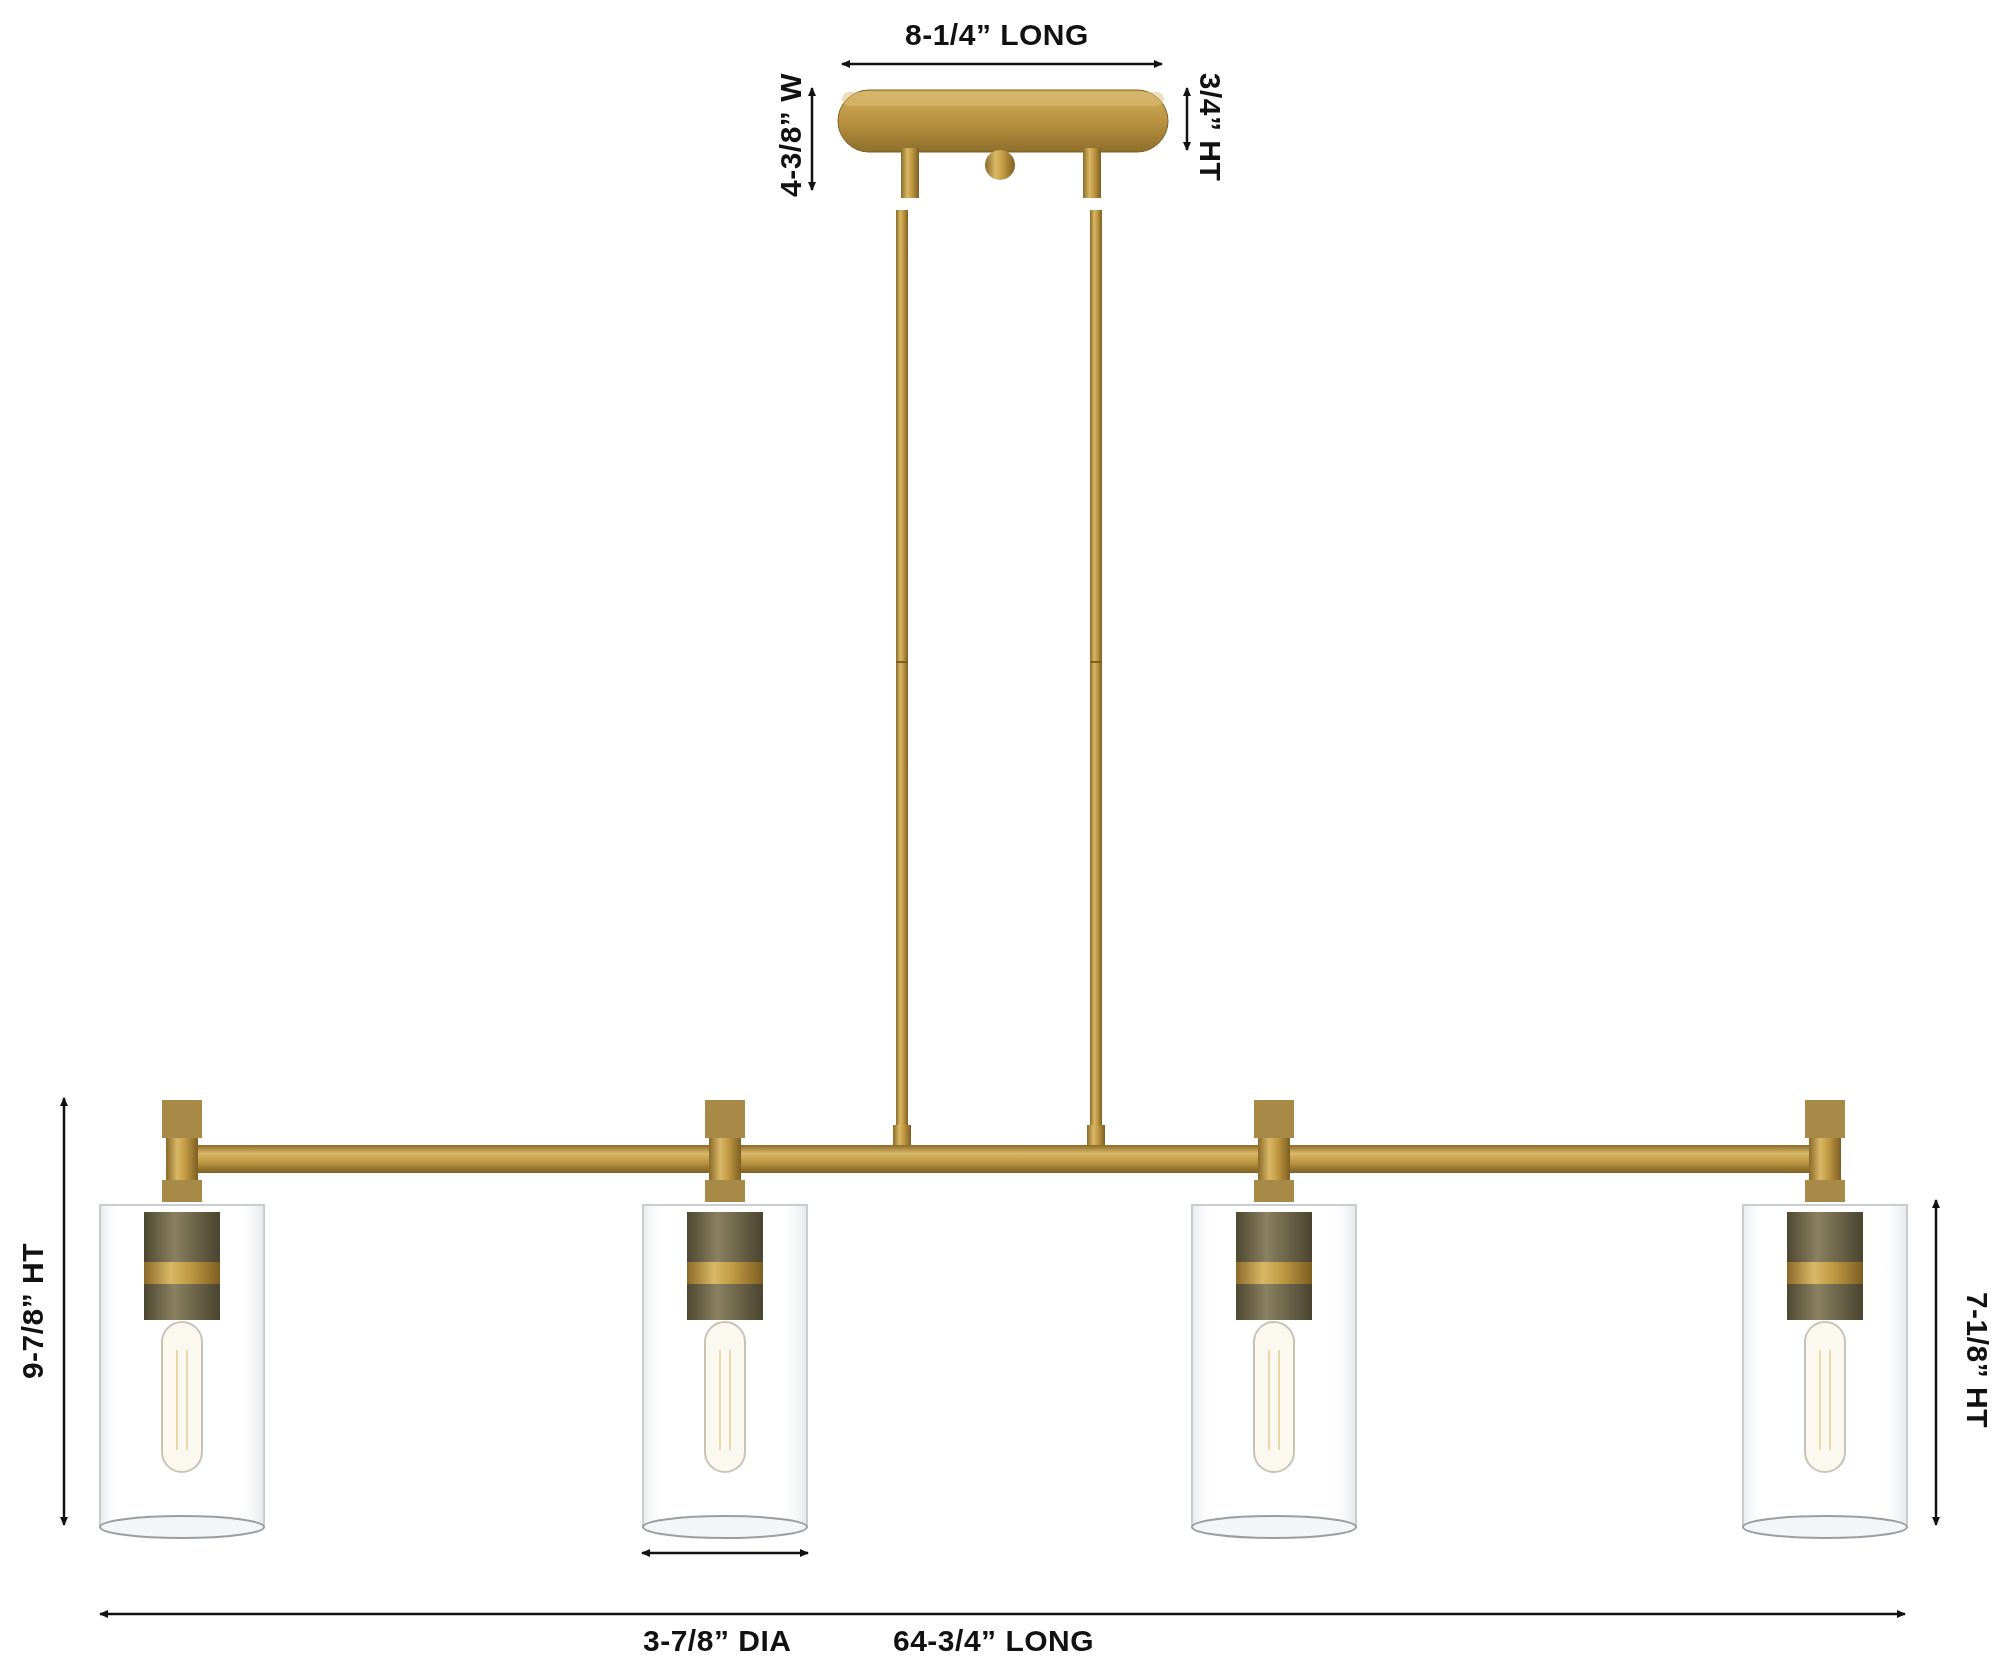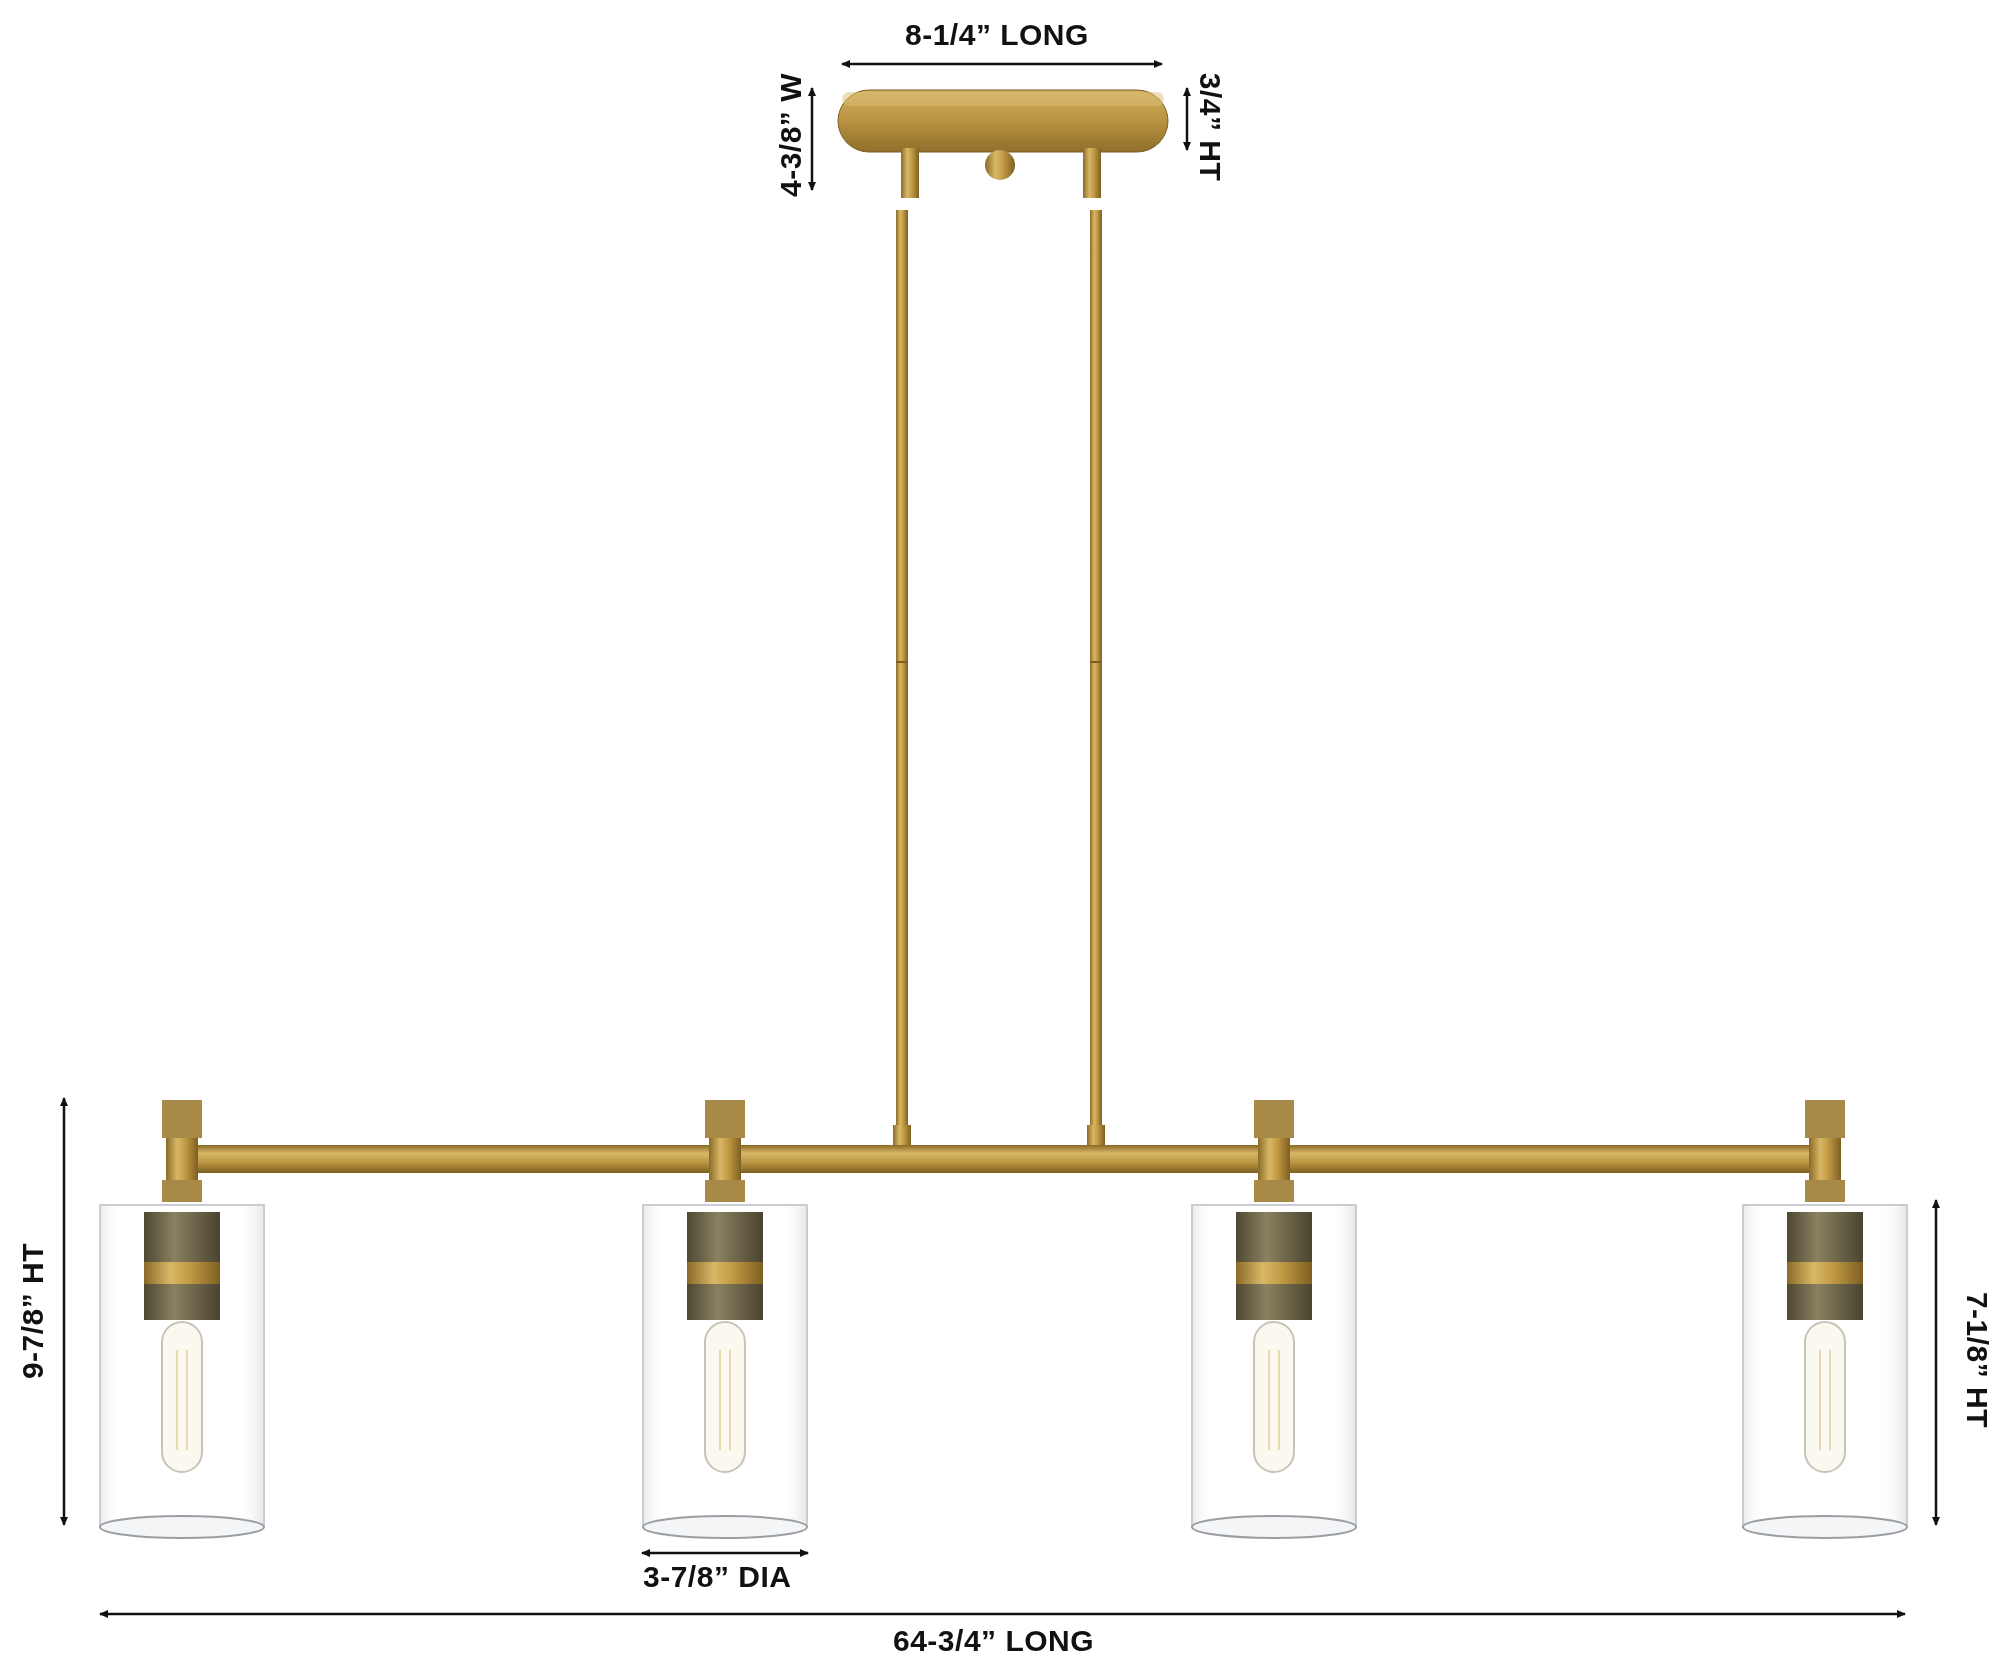--- a/index.html
+++ b/index.html
@@ -138,15 +138,15 @@
       <line x1="100" y1="1614" x2="1905" y2="1614" marker-start="url(#arrow)" marker-end="url(#arrow)"></line>
     </g>
   </svg>
 
   
   <div class="dim-label" style="left:905px; top:18px;">8-1/4” LONG</div>
   <div class="dim-label rot-ccw" style="left:721px; top:118px; width:140px; text-align:center;">4-3/8” W</div>
   <div class="dim-label rot-cw" style="left:1150px; top:110px; width:120px; text-align:center;">3/4” HT</div>
   <div class="dim-label rot-ccw" style="left:-57px; top:1294px; width:180px; text-align:center;">9-7/8” HT</div>
   <div class="dim-label rot-cw" style="left:1887px; top:1343px; width:180px; text-align:center;">7-1/8” HT</div>
-  <div class="dim-label" style="left:643px; top:1560px;text-align:center;">3-7/8” DIA</div>
+  <div class="dim-label" style="left:643px; top:1624px;text-align:center;">3-7/8” DIA</div>
   <div class="dim-label" style="left:893px; top:1624px;">64-3/4” LONG</div>
 </div>
 
 </body></html>

